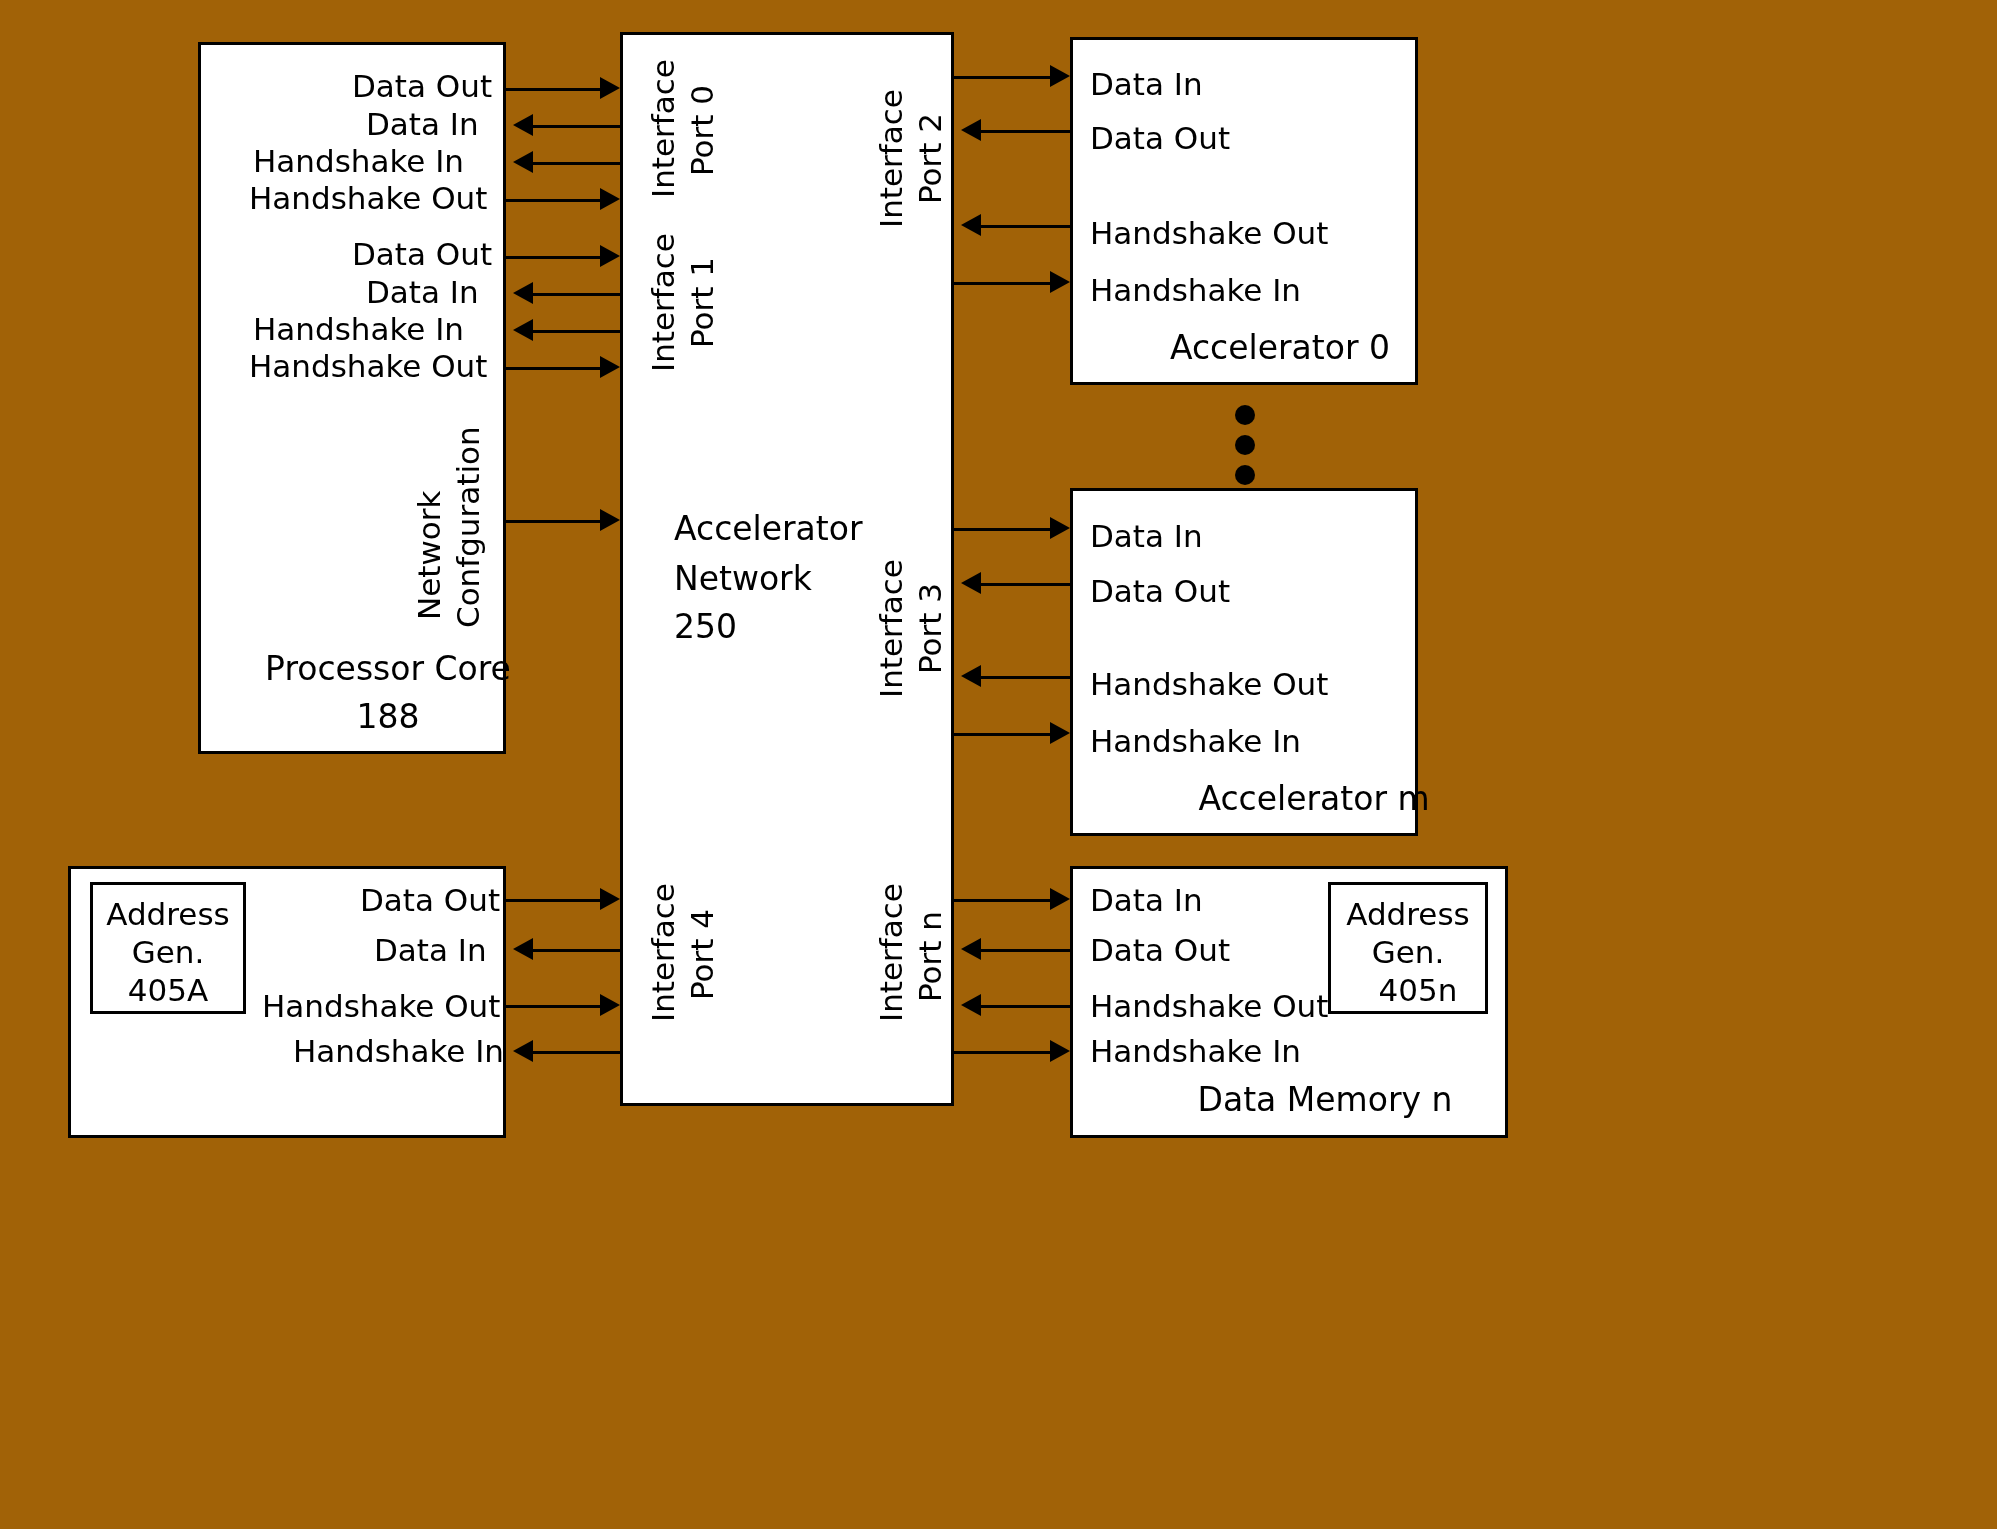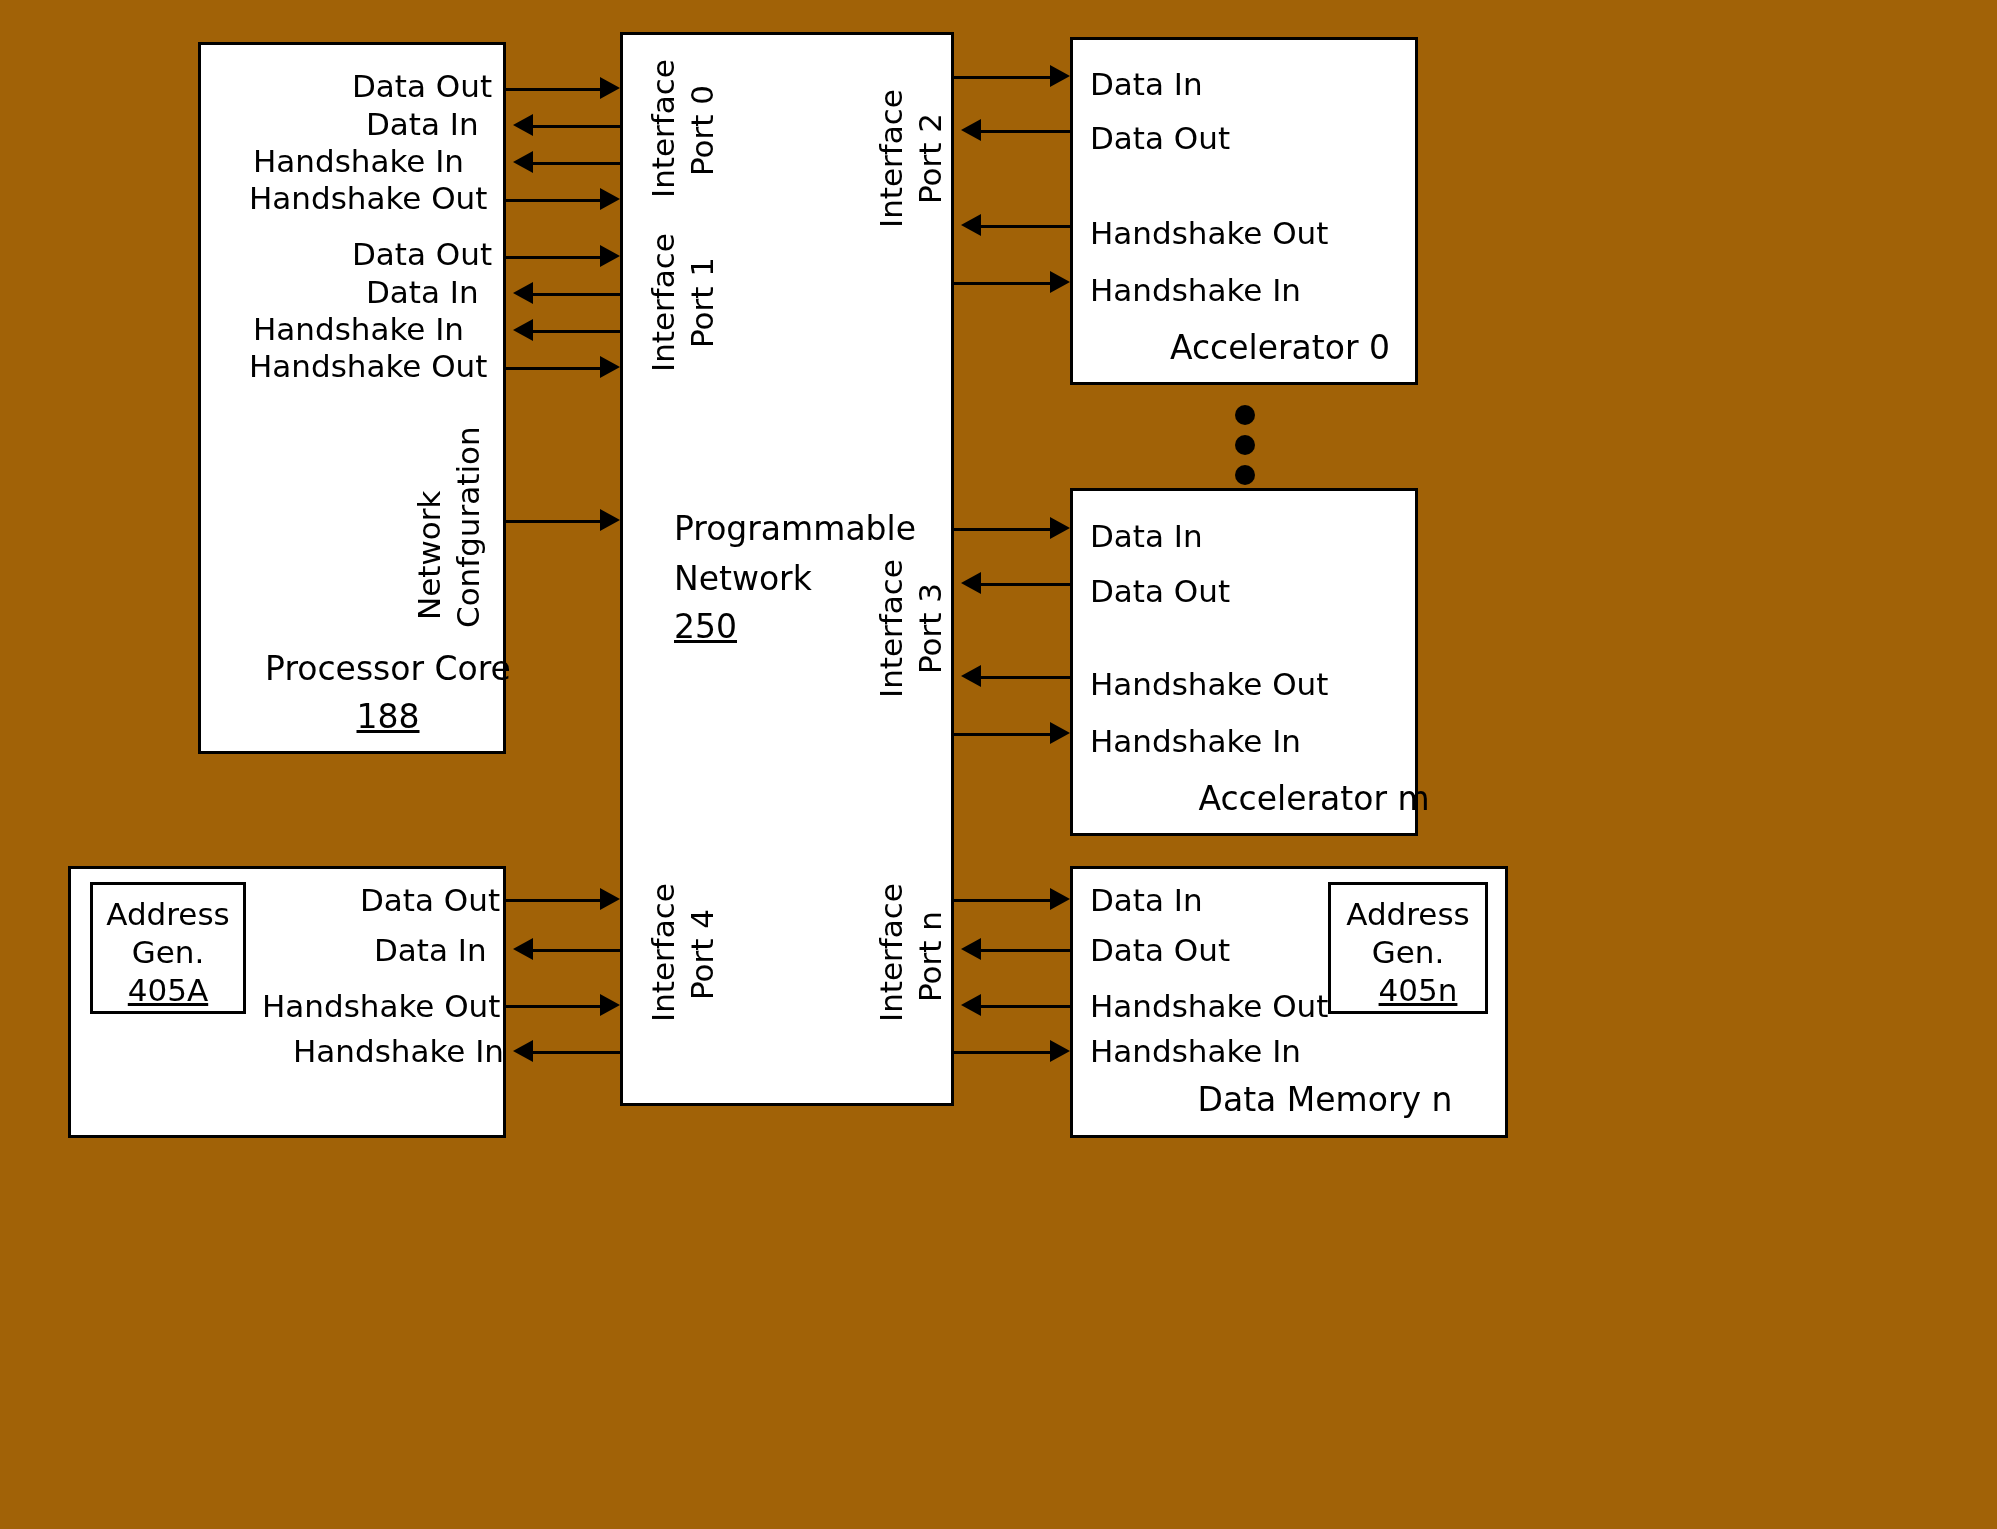--- a/index.html
+++ b/index.html
@@ -23,21 +23,21 @@
     box-sizing: border-box;
   }
   .lbl {
     position: absolute;
     white-space: nowrap;
     font-size: 31px;
     line-height: 1.05;
   }
   .lbl.big { font-size: 33px; padding-left: 36px; }
   .center { text-align: center; }
-  .u { text-decoration: underline; }
+  .u { }
   .vert {
     position: absolute;
     white-space: nowrap;
     font-size: 31px;
     transform-origin: 0 0;
     transform: rotate(-90deg);
   }
   .hline {
     position: absolute;
     height: 0;
@@ -82,21 +82,21 @@
   <div class="lbl" style="left:249px; top:350px;">Handshake Out</div>
 
   <div class="vert" style="left:411px; top:620px;">Network</div>
   <div class="vert" style="left:450px; top:628px;">Confguration</div>
 
   <div class="lbl big center" style="left:226px; top:652px; width:252px;">Processor Core</div>
   <div class="lbl big center u" style="left:226px; top:700px; width:252px;">188</div>
 
   <div class="box" style="left:620px; top:32px; width:334px; height:1074px;"></div>
 
-  <div class="lbl big" style="left:638px; top:512px;">Programmable</div>
+  <div class="lbl big" style="left:638px; top:512px;">Accelerator</div>
   <div class="lbl big" style="left:638px; top:562px;">Network</div>
   <div class="lbl big u" style="left:638px; top:610px;">250</div>
 
   <div class="vert" style="left:645px; top:198px;">Interface</div>
   <div class="vert" style="left:684px; top:176px;">Port 0</div>
 
   <div class="vert" style="left:645px; top:372px;">Interface</div>
   <div class="vert" style="left:684px; top:348px;">Port 1</div>
 
   <div class="vert" style="left:873px; top:228px;">Interface</div>

